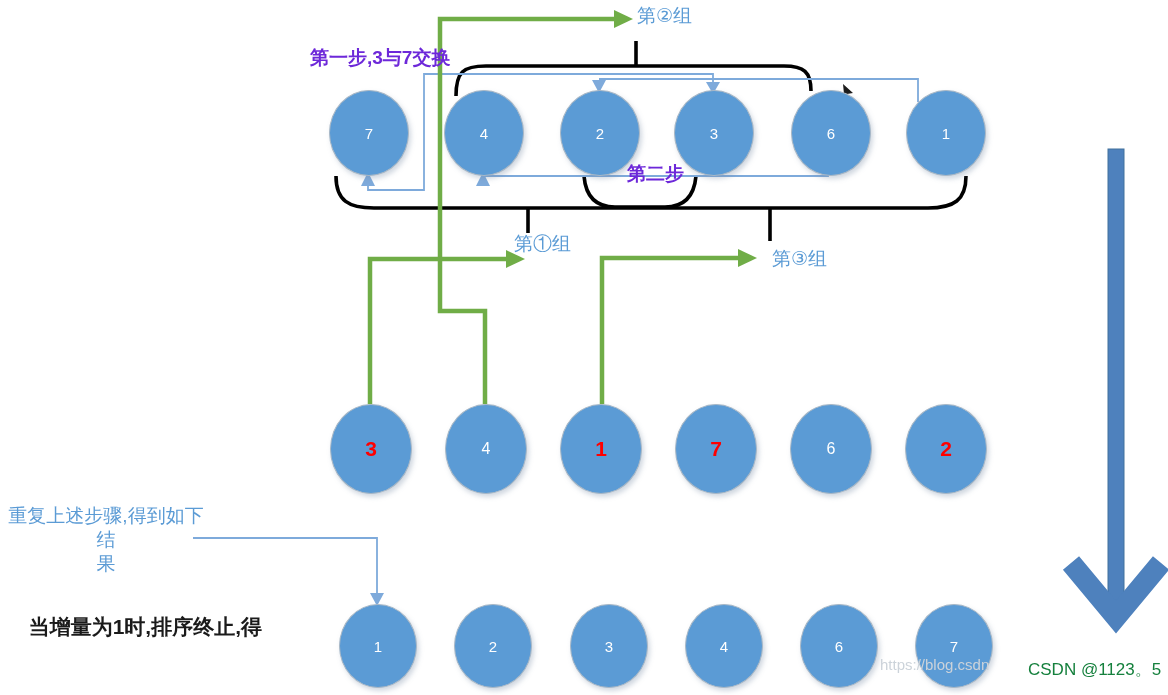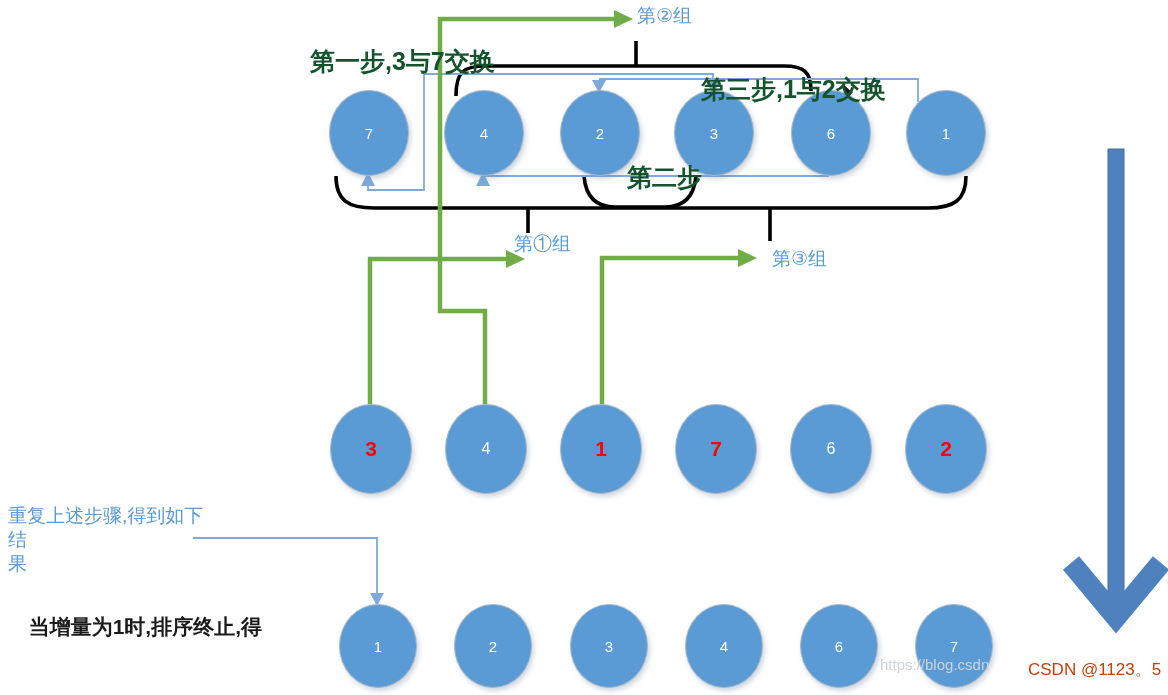--- a/index.html
+++ b/index.html
@@ -15,32 +15,32 @@
     display:flex;align-items:center;justify-content:center;
   }
   .circle.rtop{width:78px;height:84px;}
   .circle.rmid{width:80px;height:88px;}
   .circle.rbot{width:76px;height:82px;}
   .num{color:#ffffff;font-size:15px;}
   .rmid .num{font-size:16px;}
   .num.red{color:#ff0000;font-size:21px;font-weight:bold;}
   .lbl{position:absolute;z-index:3;white-space:nowrap;}
   .lbl.blue{color:#5b9bd5;font-size:19px;}
-  .lbl.redtxt{color:#14532d;font-size:25px;font-weight:bold;}
+  .lbl.redtxt{color:#6d28d9;font-size:19px;font-weight:bold;}
   .note-black{
     position:absolute;z-index:3;color:#1a1a1a;font-size:21px;font-weight:bold;
     text-align:right;line-height:27px;width:240px;
   }
   .note-blue{
     position:absolute;z-index:3;color:#5b9bd5;font-size:19px;
-    line-height:24px;width:196px;
+    text-align:center;line-height:24px;width:196px;
   }
   .watermark{position:absolute;z-index:4;white-space:nowrap;}
   .wm-url{color:#ccd3da;font-size:15px;}
-  .wm-handle{color:#c2410c;font-size:17px;}
+  .wm-handle{color:#15803d;font-size:17px;}
 </style>
 </head>
 <body>
 
 <div class="stage">
 
   <svg class="overlay" width="1168" height="695" viewBox="0 0 1168 695">
 
     <g stroke="#000000" stroke-width="3.6" fill="none">
       <path d="M456,96 C456,72 463,66 486,66 L784,66 C804,66 811,72 811,91"></path>
@@ -92,21 +92,20 @@
     <g>
       <rect x="1108" y="149" width="16" height="458" fill="#4e81bd" stroke="#41719c" stroke-width="1"></rect>
       <path d="M1071,563 L1116,617 L1161,563" stroke="#4e81bd" stroke-width="21" fill="none" stroke-miterlimit="12"></path>
     </g>
 
     <polygon points="843,84 853,93 847,94 849,100 846,100 844,94" fill="#1c1c1c" stroke="none"></polygon>
   </svg>
 
   <div class="lbl blue" style="left:637px;top:3px;">第②组</div>
   <div class="lbl redtxt" style="left:310px;top:45px;">第一步,3与7交换</div>
-  <div class="lbl redtxt" style="left:701px;top:73px;">第三步,1与2交换</div>
   <div class="lbl redtxt" style="left:627px;top:161px;text-align:right;">第二步</div>
   <div class="lbl blue" style="left:514px;top:231px;font-family:Liberation Serif, serif;">第①组</div>
   <div class="lbl blue" style="left:772px;top:246px;">第③组</div>
 
   <div class="note-blue" style="left:8px;top:504px;">
     <div>重复上述步骤,得到如下结</div>
     <div>果</div>
   </div>
 
   <div class="note-black" style="left:22px;top:613px;">

